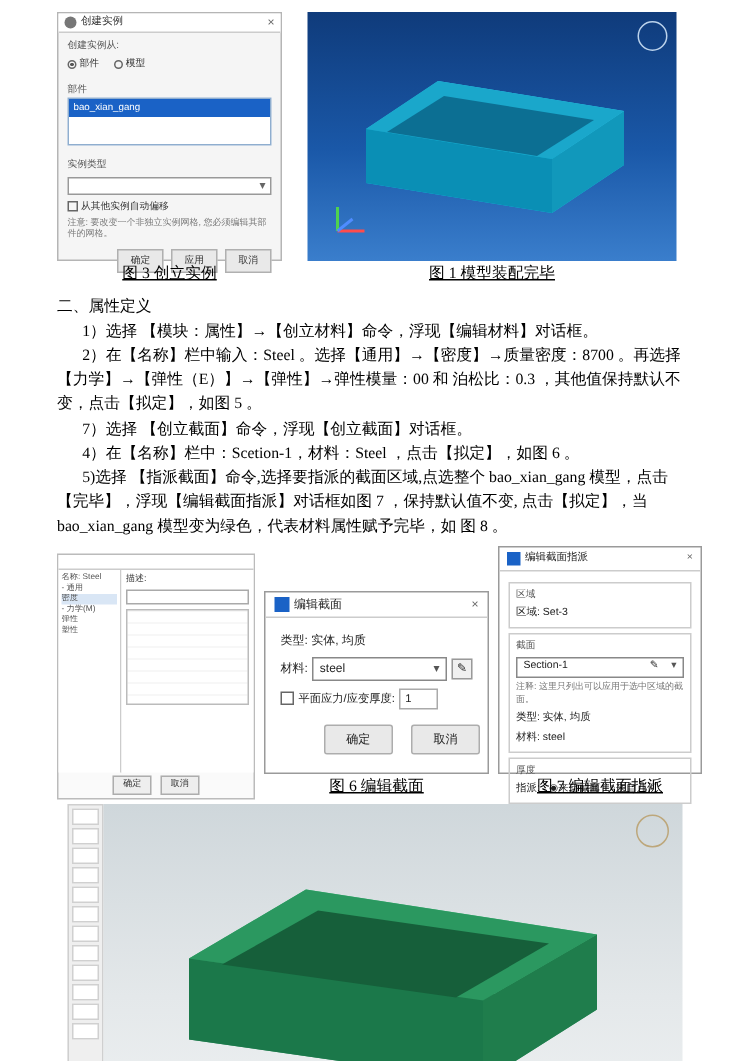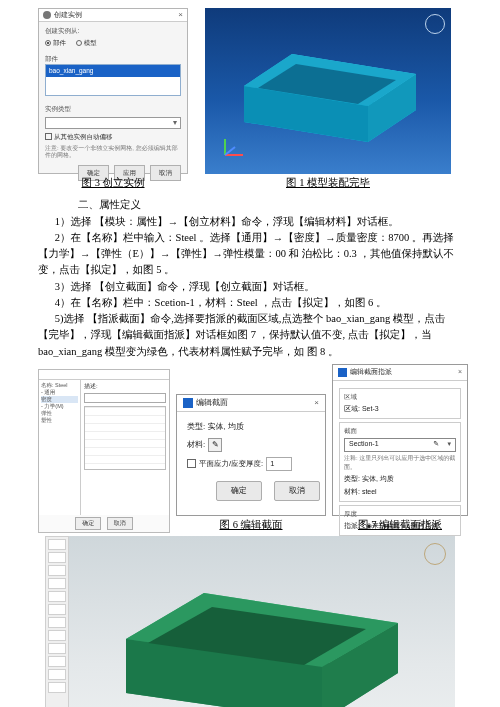--- a/index.html
+++ b/index.html
@@ -111,21 +111,21 @@
   .view8wrap { display:flex; width:410px; height:214px; border:0; }
   .toolcol { width:24px; background:#efefef; border:1px solid #cfcfcf; padding:2px; display:flex; flex-direction:column; gap:2px; }
   .toolbtn { height:11px; background:#fff; border:1px solid #d0d0d0; }
   .view8 {
     flex:1; display:flex; align-items:center; justify-content:center; position:relative;
     background: linear-gradient(#cfd7db 0%, #e4e8ea 60%, #eef1f2 100%);
   }
   .view8 .compass { position:absolute; right:9px; top:7px; width:22px; height:22px; border:1px solid #bda77b; border-radius:50%; }
 
   p { margin: 0; }
-  .section-title { margin-top: 6px; margin-left: 40px; }
+  .section-title { margin-top: 6px; }
   .step { text-indent: 1.6em; }
 </style>
 </head>
 <body>
 
 <div class="fig-row">
   <div class="fig" style="width:150px">
     <div class="dlg">
       <div class="titlebar">
         <span class="gear"></span>
@@ -185,21 +185,21 @@
           </svg>
       </span>
     </div>
     <div class="caption">图 1 模型装配完毕</div>
   </div>
 </div>
 
 <p class="section-title">二、属性定义</p>
 <p class="step">1）选择 【模块：属性】→【创立材料】命令，浮现【编辑材料】对话框。</p>
 <p class="step">2）在【名称】栏中输入：Steel 。选择【通用】→【密度】→质量密度：8700 。再选择【力学】→【弹性（E）】→【弹性】→弹性模量：00 和 泊松比：0.3 ，其他值保持默认不变，点击【拟定】，如图 5 。</p>
-<p class="step">3）选择 【创立截面】命令，浮现【创立截面】对话框。</p>
+<p class="step">7）选择 【创立截面】命令，浮现【创立截面】对话框。</p>
 <p class="step">4）在【名称】栏中：Scetion-1，材料：Steel ，点击【拟定】，如图 6 。</p>
 <p class="step">5)选择 【指派截面】命令,选择要指派的截面区域,点选整个 bao_xian_gang 模型，点击【完毕】，浮现【编辑截面指派】对话框如图 7 ，保持默认值不变, 点击【拟定】，当 bao_xian_gang 模型变为绿色，代表材料属性赋予完毕，如 图 8 。</p>
 
 <div class="fig-row" style="margin-top:4px; align-items:flex-end;">
 
   <div class="fig">
     <div class="dlg5">
       <div class="tb"></div>
       <div class="pane">
         <div class="tree">
@@ -227,20 +227,23 @@
     <div class="dlg6">
       <div class="tb">
         <span class="ic"></span>
         <span>编辑截面</span>
         <span style="margin-left:auto;color:#666">×</span>
       </div>
       <div class="body">
         <div class="line">类型: 实体, 均质</div>
         <div class="matline">
           <span>材料:</span>
+          <span class="matfield">
+              <span>steel</span>
+            </span>
           <span class="editic">✎</span>
         </div>
         <div class="chkline">
           <span class="box"></span>
           <span>平面应力/应变厚度:</span>
           <span class="thick">1</span>
         </div>
       </div>
       <div class="btnrow">
         <span class="b">确定</span>

